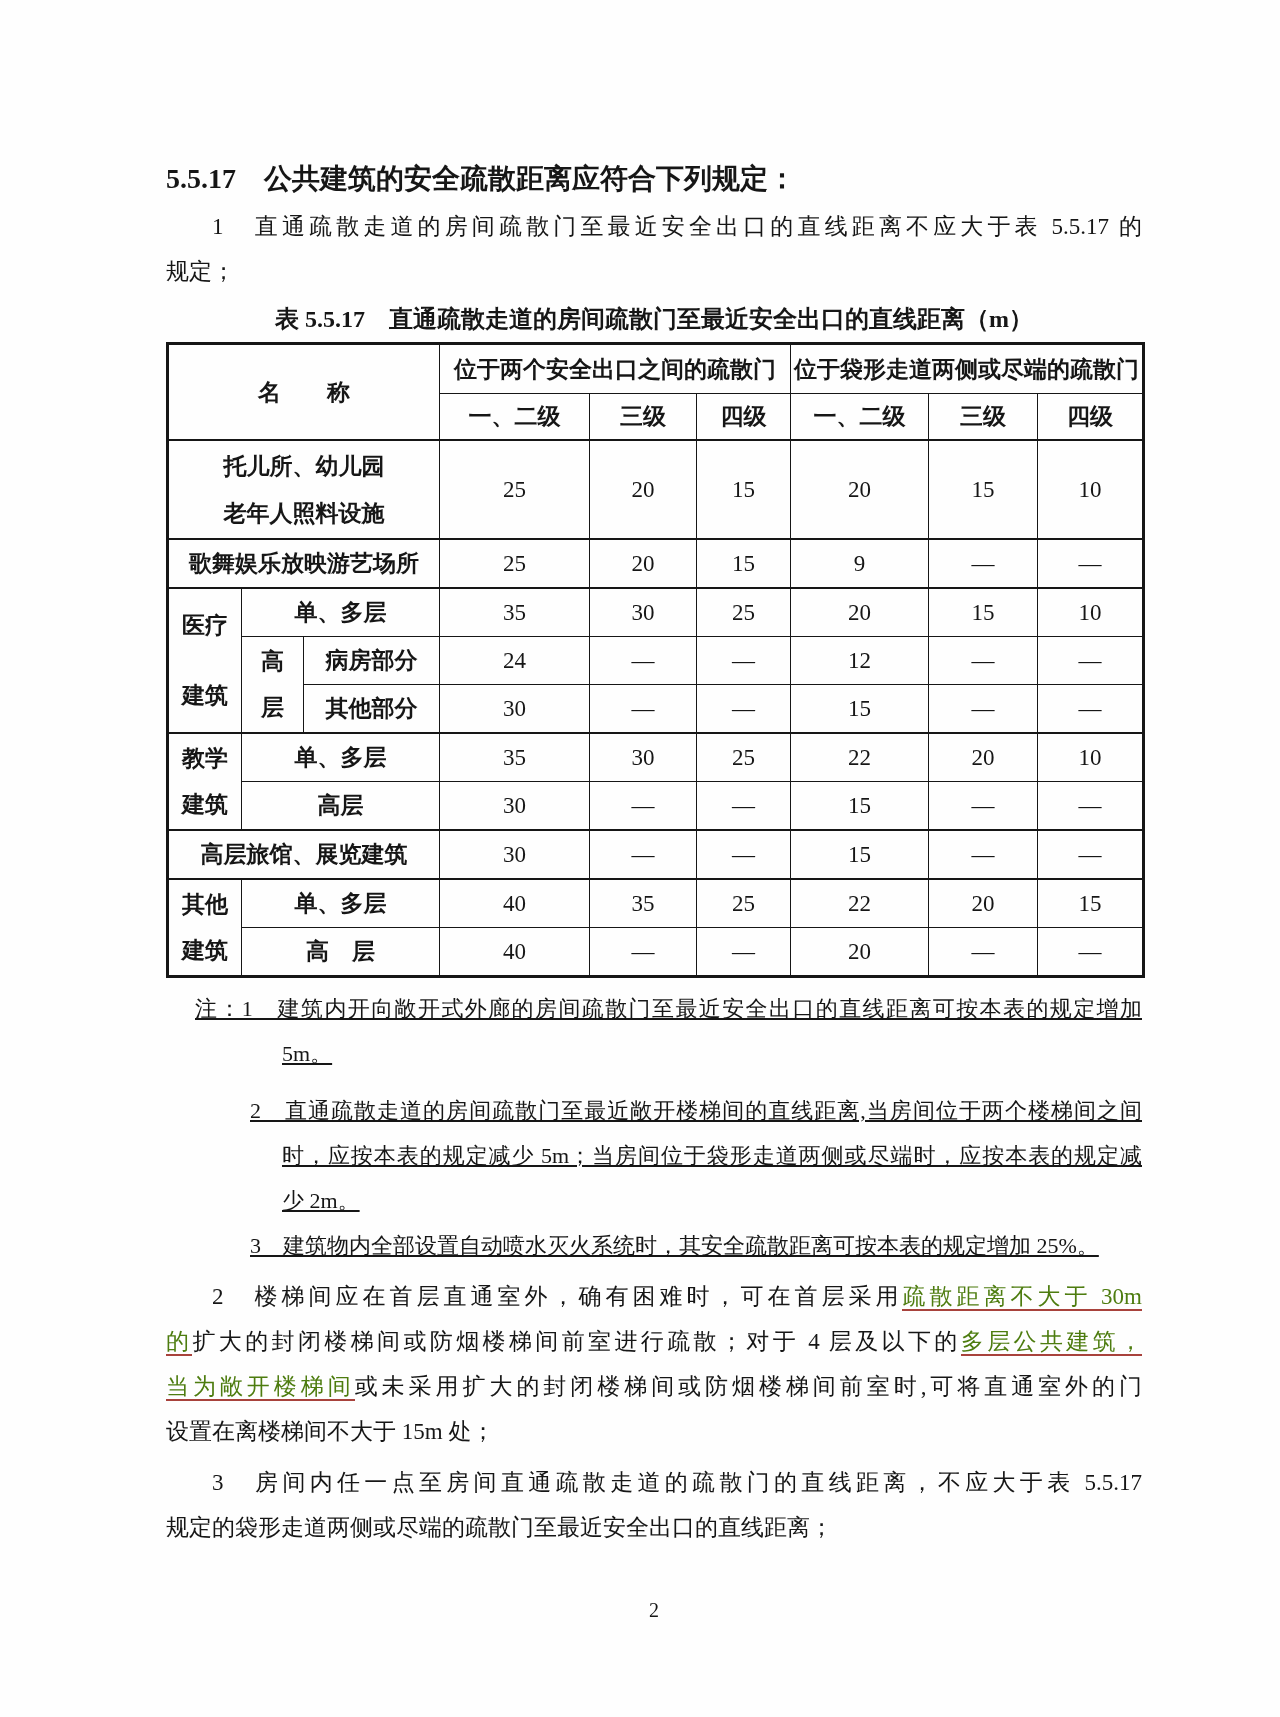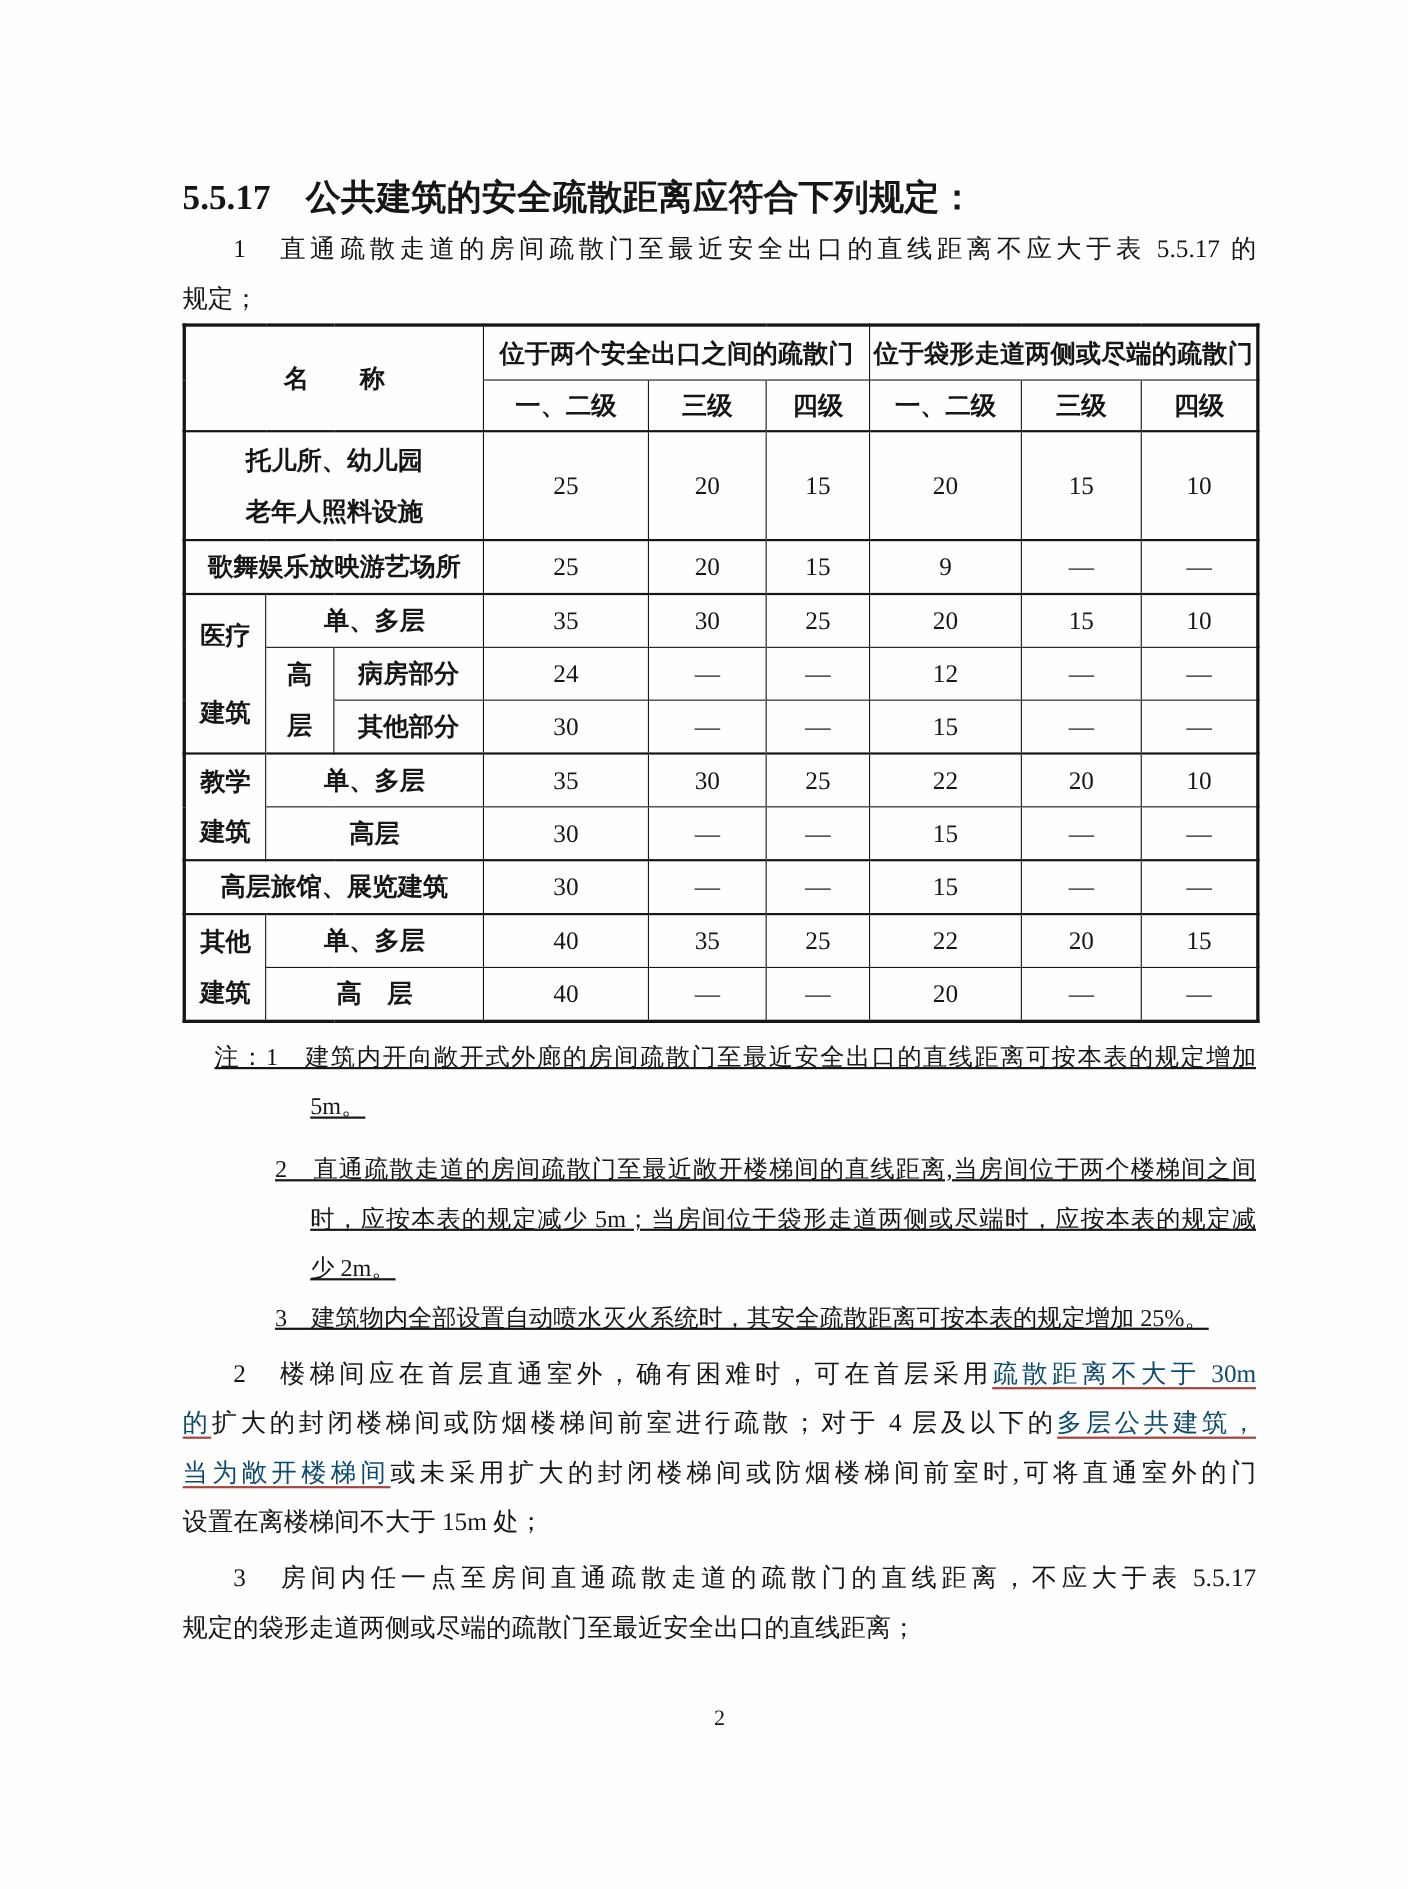--- a/index.html
+++ b/index.html
@@ -1,38 +1,38 @@
 <!DOCTYPE html>
 <html><head>
 <meta charset="utf-8">
 <style>
   html,body{margin:0;padding:0;background:#e8e8e8;}
   .page{position:relative;width:1280px;height:1717px;background:#fefefe;
         font-family:"Liberation Serif",serif;color:#161616;overflow:hidden;margin:0 auto;}
   .content{position:absolute;left:166px;top:0;width:976px;padding-top:156px;}
 
-  .clause-heading{font-size:32px;font-weight:bold;height:46px;line-height:46px;}
+  .clause-heading{font-size:28px;font-weight:bold;height:46px;line-height:46px;}
 
   .para{font-size:23px;}
   .para.bold{font-weight:normal;}
   .line{height:45px;line-height:45px;overflow:hidden;word-break:break-all;}
   .line.full{text-align:justify;text-align-last:justify;}
   .line.i2{padding-left:46px;}
   .line.nh{padding-left:29px;}
   .line.nf{padding-left:84px;}
   .line.nc{padding-left:116px;}
   .notes{font-size:22px;margin-top:8px;text-decoration:underline;}
   .notes .para{font-size:22px;}
   #para-note2{margin-top:12px;}
   #para-item1{margin-top:2px;}
   #para-item2{margin-top:6px;}
   #para-item3{margin-top:6px;}
   #para-item4{margin-top:2px;}
 
-  .red{color:#0c4a6e;border-bottom:2px solid #A8423C;}
+  .red{color:#4d7c0f;border-bottom:2px solid #A8423C;}
 
   .caption{font-size:24px;font-weight:bold;text-align:center;height:46px;line-height:46px;margin-top:2px;}
 
   table{border-collapse:collapse;table-layout:fixed;width:976px;border:3px solid #161616;}
   th,td{border-left:1.5px solid #161616;padding:0;text-align:center;vertical-align:middle;
         font-size:23px;overflow:hidden;}
   thead th{font-weight:bold;}
   thead tr.h1 th{height:48px;}
   thead tr.h2 th{height:45px;border-top:1.2px solid #161616;}
   tbody td{border-top:1.2px solid #161616;}
@@ -52,20 +52,21 @@
 <div class="page">
   <div class="content">
 
     <div class="clause-heading">5.5.17　公共建筑的安全疏散距离应符合下列规定：</div>
 
     <div class="para bold" id="para-item1">
         <div class="line i2 full"><span class="">1　直通疏散走道的房间疏散门至最近安全出口的直线距离不应大于表 5.5.17 的</span></div>
         <div class="line i0"><span class="">规定；</span></div>
       </div>
 
+    <div class="caption">表 5.5.17　直通疏散走道的房间疏散门至最近安全出口的直线距离（m）</div>
 
     <table>
       <colgroup>
         <col style="width:74px">
           <col style="width:62px">
           <col style="width:136px">
         <col style="width:150px">
           <col style="width:107px">
           <col style="width:94px">
         <col style="width:138px">

